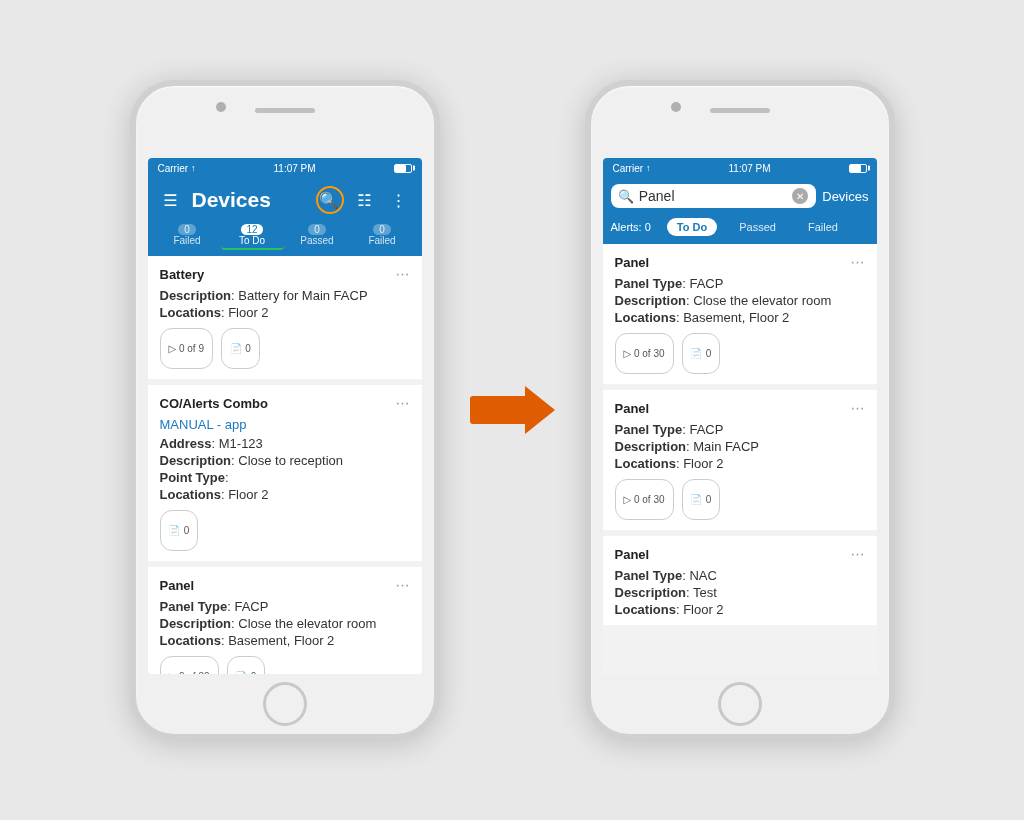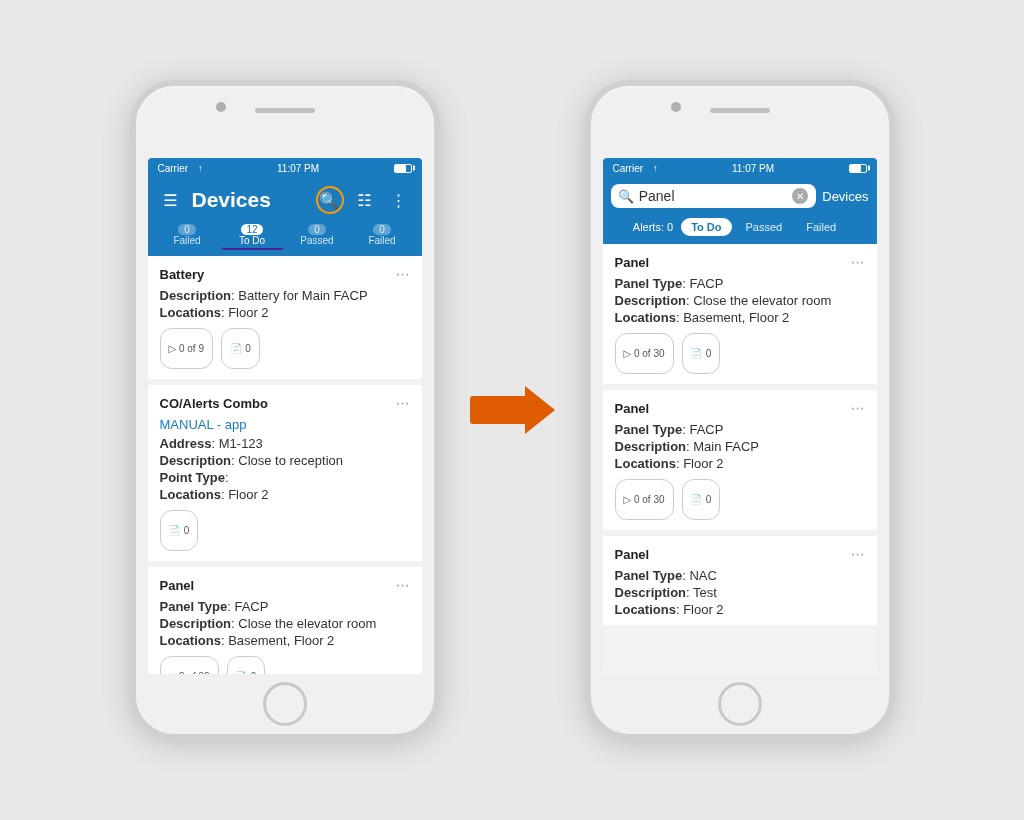--- a/index.html
+++ b/index.html
@@ -84,21 +84,21 @@
     .status-bar {
       background: #1a7bbf;
       color: #fff;
       font-size: 10px;
       display: flex;
       justify-content: space-between;
       align-items: center;
       padding: 3px 10px;
       height: 20px;
     }
-    .status-left { display: flex; align-items: center; gap: 10px; }
+    .status-left { display: flex; align-items: center; gap: 3px; }
     .status-right { display: flex; align-items: center; gap: 3px; }
     .wifi-icon { font-size: 9px; }
     .battery-icon {
       width: 18px;
       height: 9px;
       border: 1.5px solid #fff;
       border-radius: 2px;
       position: relative;
       display: inline-block;
     }
@@ -167,21 +167,21 @@
       flex-direction: column;
       align-items: center;
       font-size: 10px;
       color: rgba(255,255,255,0.8);
       cursor: pointer;
       padding: 2px 4px;
       border-radius: 4px;
     }
     .tab-item.active {
       color: #fff;
-      border-bottom: 2px solid #4c1d95;
+      border-bottom: 2px solid #22c55e;
     }
     .tab-badge {
       background: rgba(255,255,255,0.3);
       border-radius: 10px;
       padding: 0 5px;
       font-size: 10px;
       min-width: 18px;
       text-align: center;
     }
     .tab-item.active .tab-badge {
@@ -281,22 +281,21 @@
       font-size: 13px;
       cursor: pointer;
       white-space: nowrap;
     }
     
     .filter-tabs {
       background: #1a7bbf;
       display: flex;
       align-items: center;
       padding: 4px 8px 8px;
-      gap: 4px;
-      justify-content: center;
+      gap: 12px;
     }
     .alerts-label {
       color: #fff;
       font-size: 11px;
       margin-right: 4px;
     }
     .filter-tab {
       padding: 3px 10px;
       border-radius: 12px;
       font-size: 11px;

